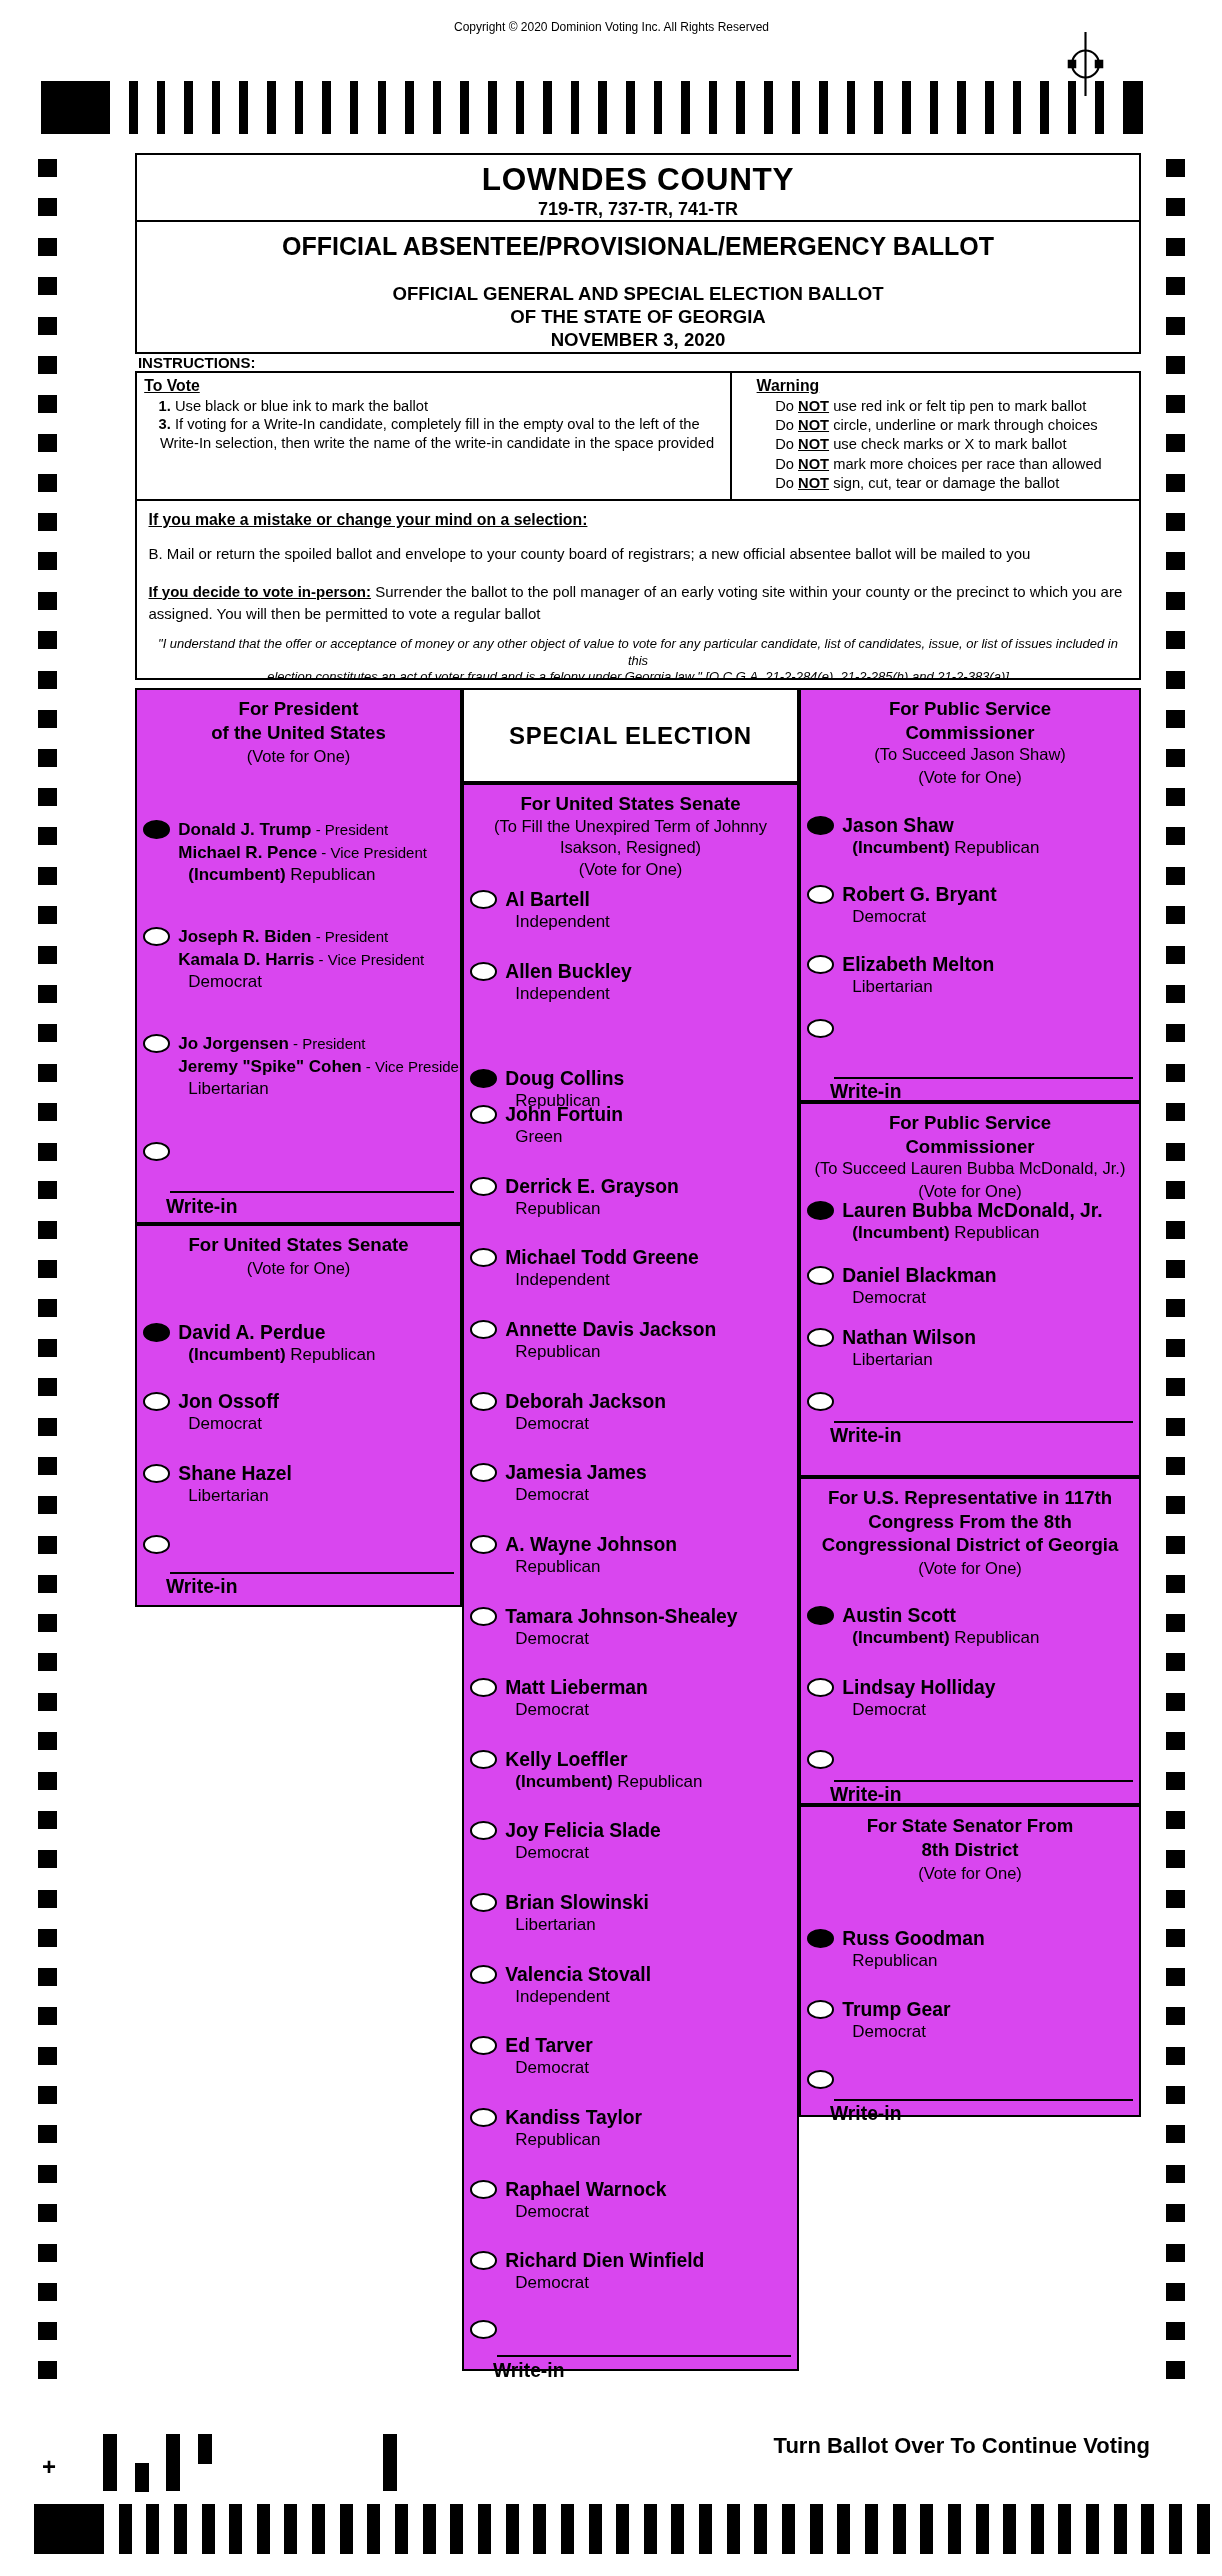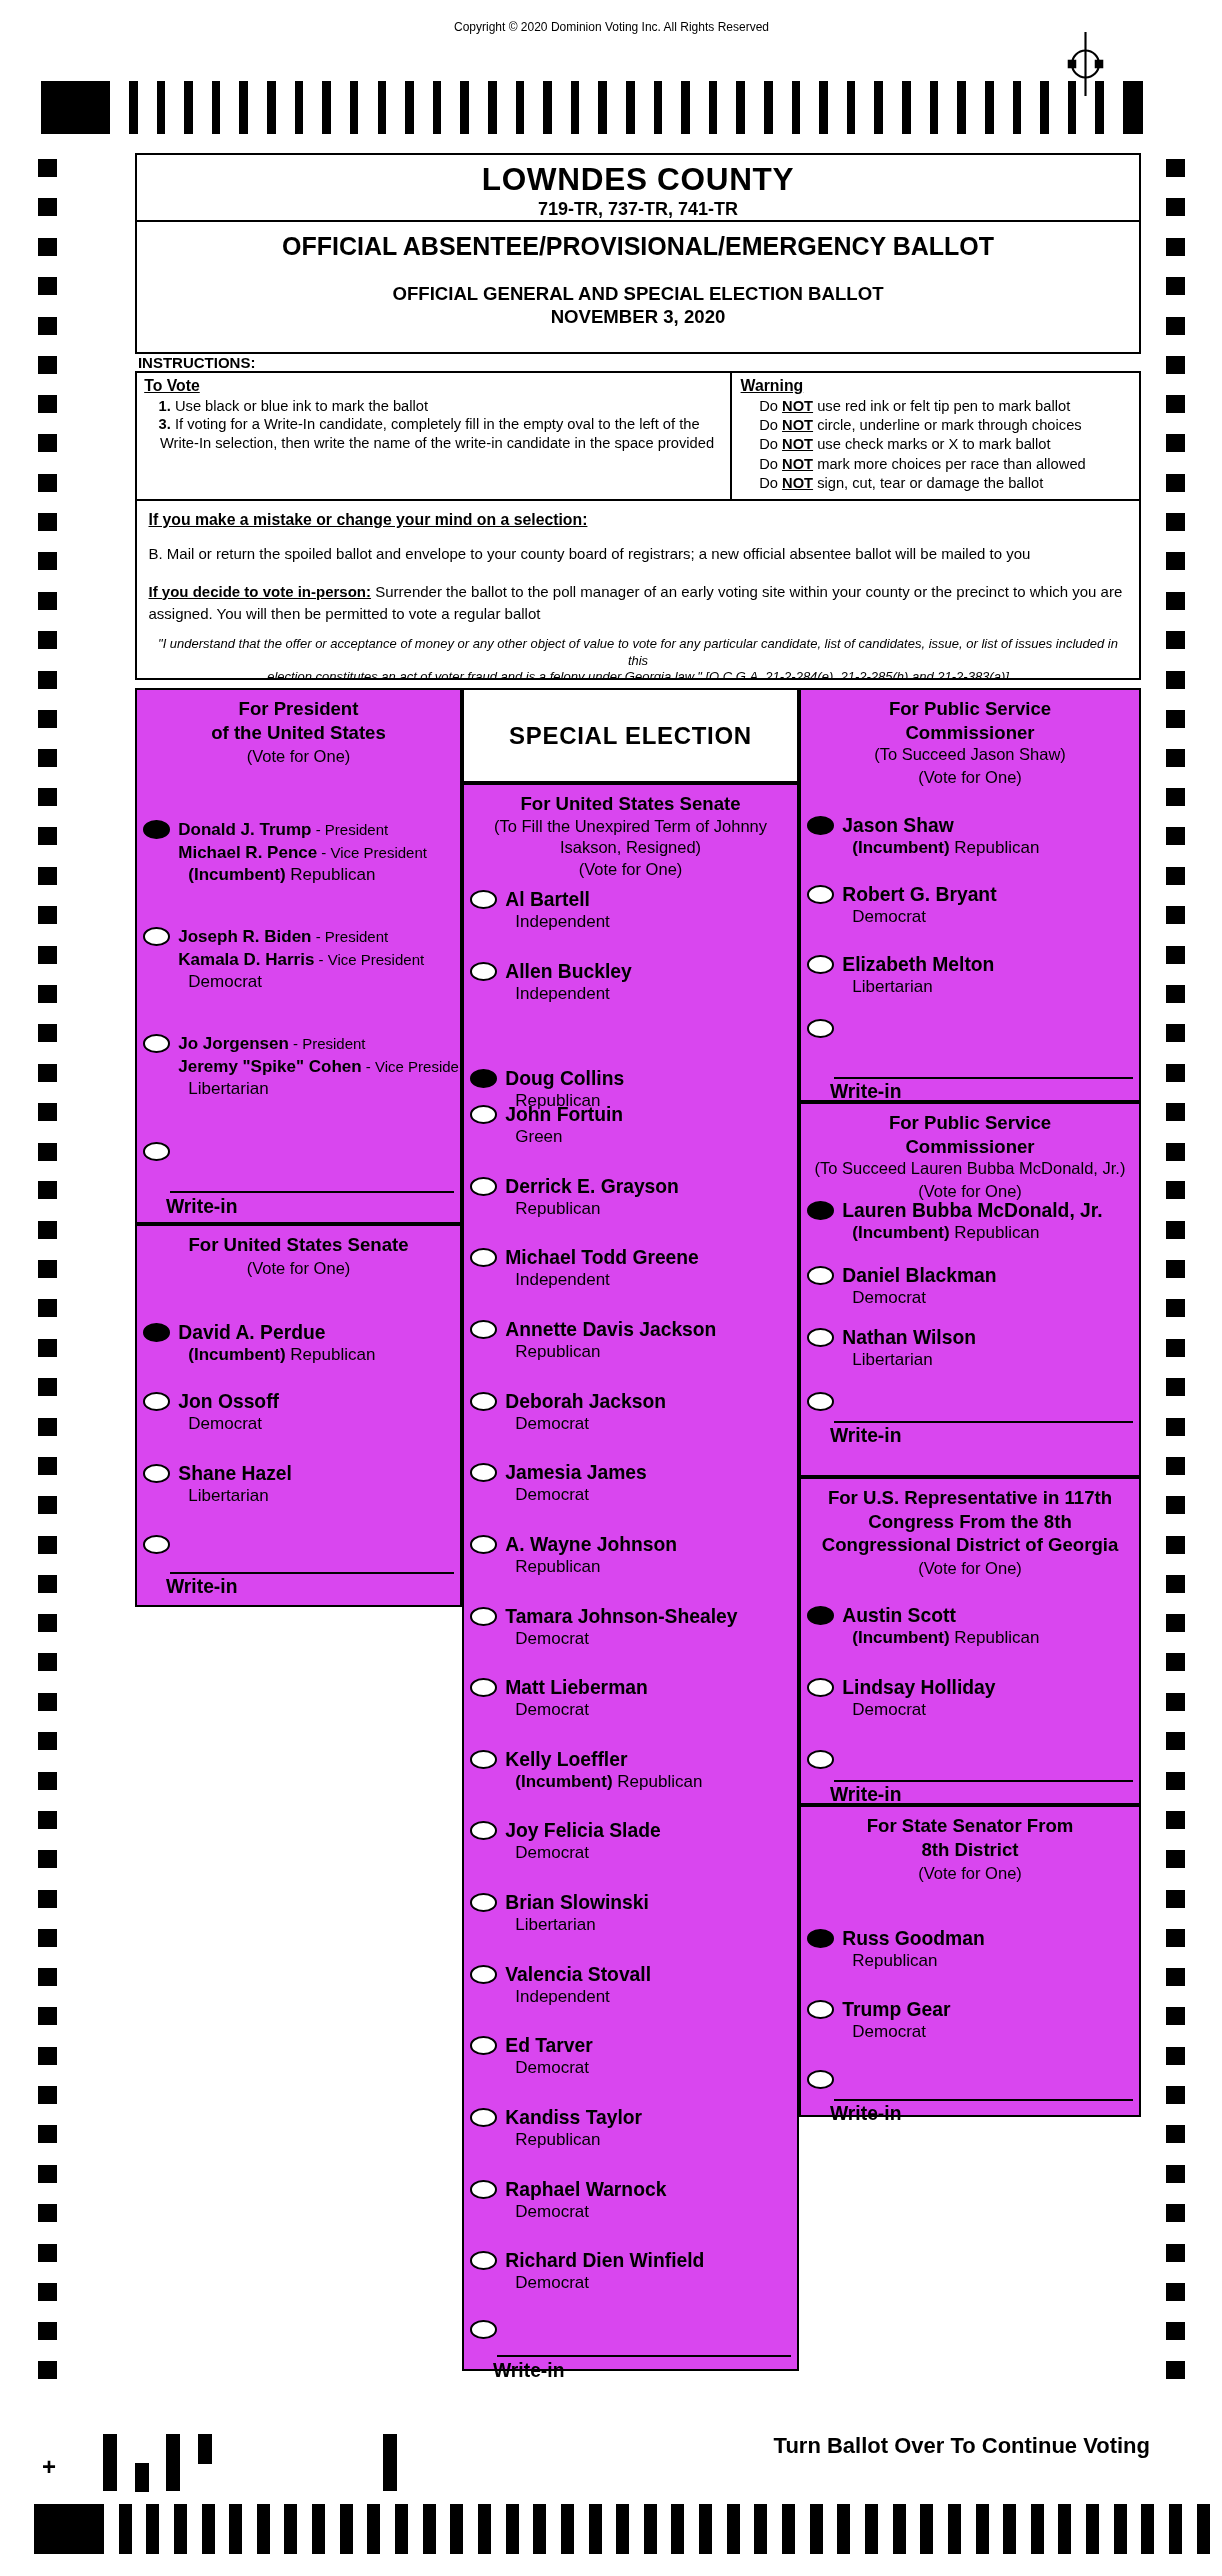--- a/index.html
+++ b/index.html
@@ -17,21 +17,21 @@
   
   .body-top{position:absolute;left:135px;top:153px;width:1006px;}
   .county-box{border:2.9px solid #000;height:69px;text-align:center;box-sizing:border-box;overflow:hidden;}
   .county-name{font-size:31.5px;font-weight:bold;margin-top:5.7px;letter-spacing:0.7px;}
   .precincts{font-size:18px;font-weight:bold;margin-top:1.4px;}
   .title-box{border:2.9px solid #000;border-top:none;height:132px;text-align:center;box-sizing:border-box;overflow:hidden;}
   .ballot-title{font-size:25px;font-weight:bold;margin-top:10px;}
   .election-title{font-size:18.6px;font-weight:bold;margin-top:21.5px;}
   .hline{font-size:18.6px;font-weight:bold;margin-top:1.4px;}
   .instr-label{font-size:15px;font-weight:bold;height:17px;padding-left:2.9px;}
-  .instr-box{border:2.1px solid #000;height:130px;display:flex;box-sizing:border-box;overflow:hidden;}
+  .instr-box{border:2.1px solid #000;height:130px;display:flex;box-sizing:border-box;overflow:hidden;gap:16px;}
   .tovote-col{width:595px;border-right:2.1px solid #000;box-sizing:border-box;padding:4.3px 10px 0 7.2px;}
   .warn-col{flex:1;padding:4.3px 5.7px 0 8.6px;}
   .bu{font-weight:bold;text-decoration:underline;}
   .instr-box .hd{font-size:15.8px;margin-bottom:1.4px;}
   .tv-item{font-size:14.7px;line-height:18.6px;padding-left:15.8px;text-indent:-1.4px;}
   .tv-item .num{font-weight:bold;}
   .warn-item{font-size:14.7px;line-height:19.3px;padding-left:18.6px;}
   .warn-item .not{font-weight:bold;text-decoration:underline;}
   .mistake-box{border:2.1px solid #000;margin-top:-2.1px;height:181px;box-sizing:border-box;
                padding:10px 11.5px 0 11.5px;overflow:hidden;}
@@ -125,20 +125,21 @@
     </div>
 
   <div class="body-top">
     <div class="county-box">
       <div class="county-name">LOWNDES COUNTY</div>
       <div class="precincts">719-TR, 737-TR, 741-TR</div>
     </div>
     <div class="title-box">
       <div class="ballot-title">OFFICIAL ABSENTEE/PROVISIONAL/EMERGENCY BALLOT</div>
       <div class="election-title">OFFICIAL GENERAL AND SPECIAL ELECTION BALLOT</div>
+      <div class="hline">OF THE STATE OF GEORGIA</div>
       <div class="hline">NOVEMBER 3, 2020</div>
     </div>
     <div class="instr-label">INSTRUCTIONS:</div>
     <div class="instr-box">
       <div class="tovote-col">
         <div class="hd"><span class="bu">To Vote</span></div>
         <div id="tovote-items">
             <div class="tv-item"><span class="num">1.</span> Use black or blue ink to mark the ballot</div>
             <div class="tv-item"><span class="num">3.</span> If voting for a Write-In candidate, completely fill in the empty oval to the left of the Write-In selection, then write the name of the write-in candidate in the space provided</div>
           </div>

